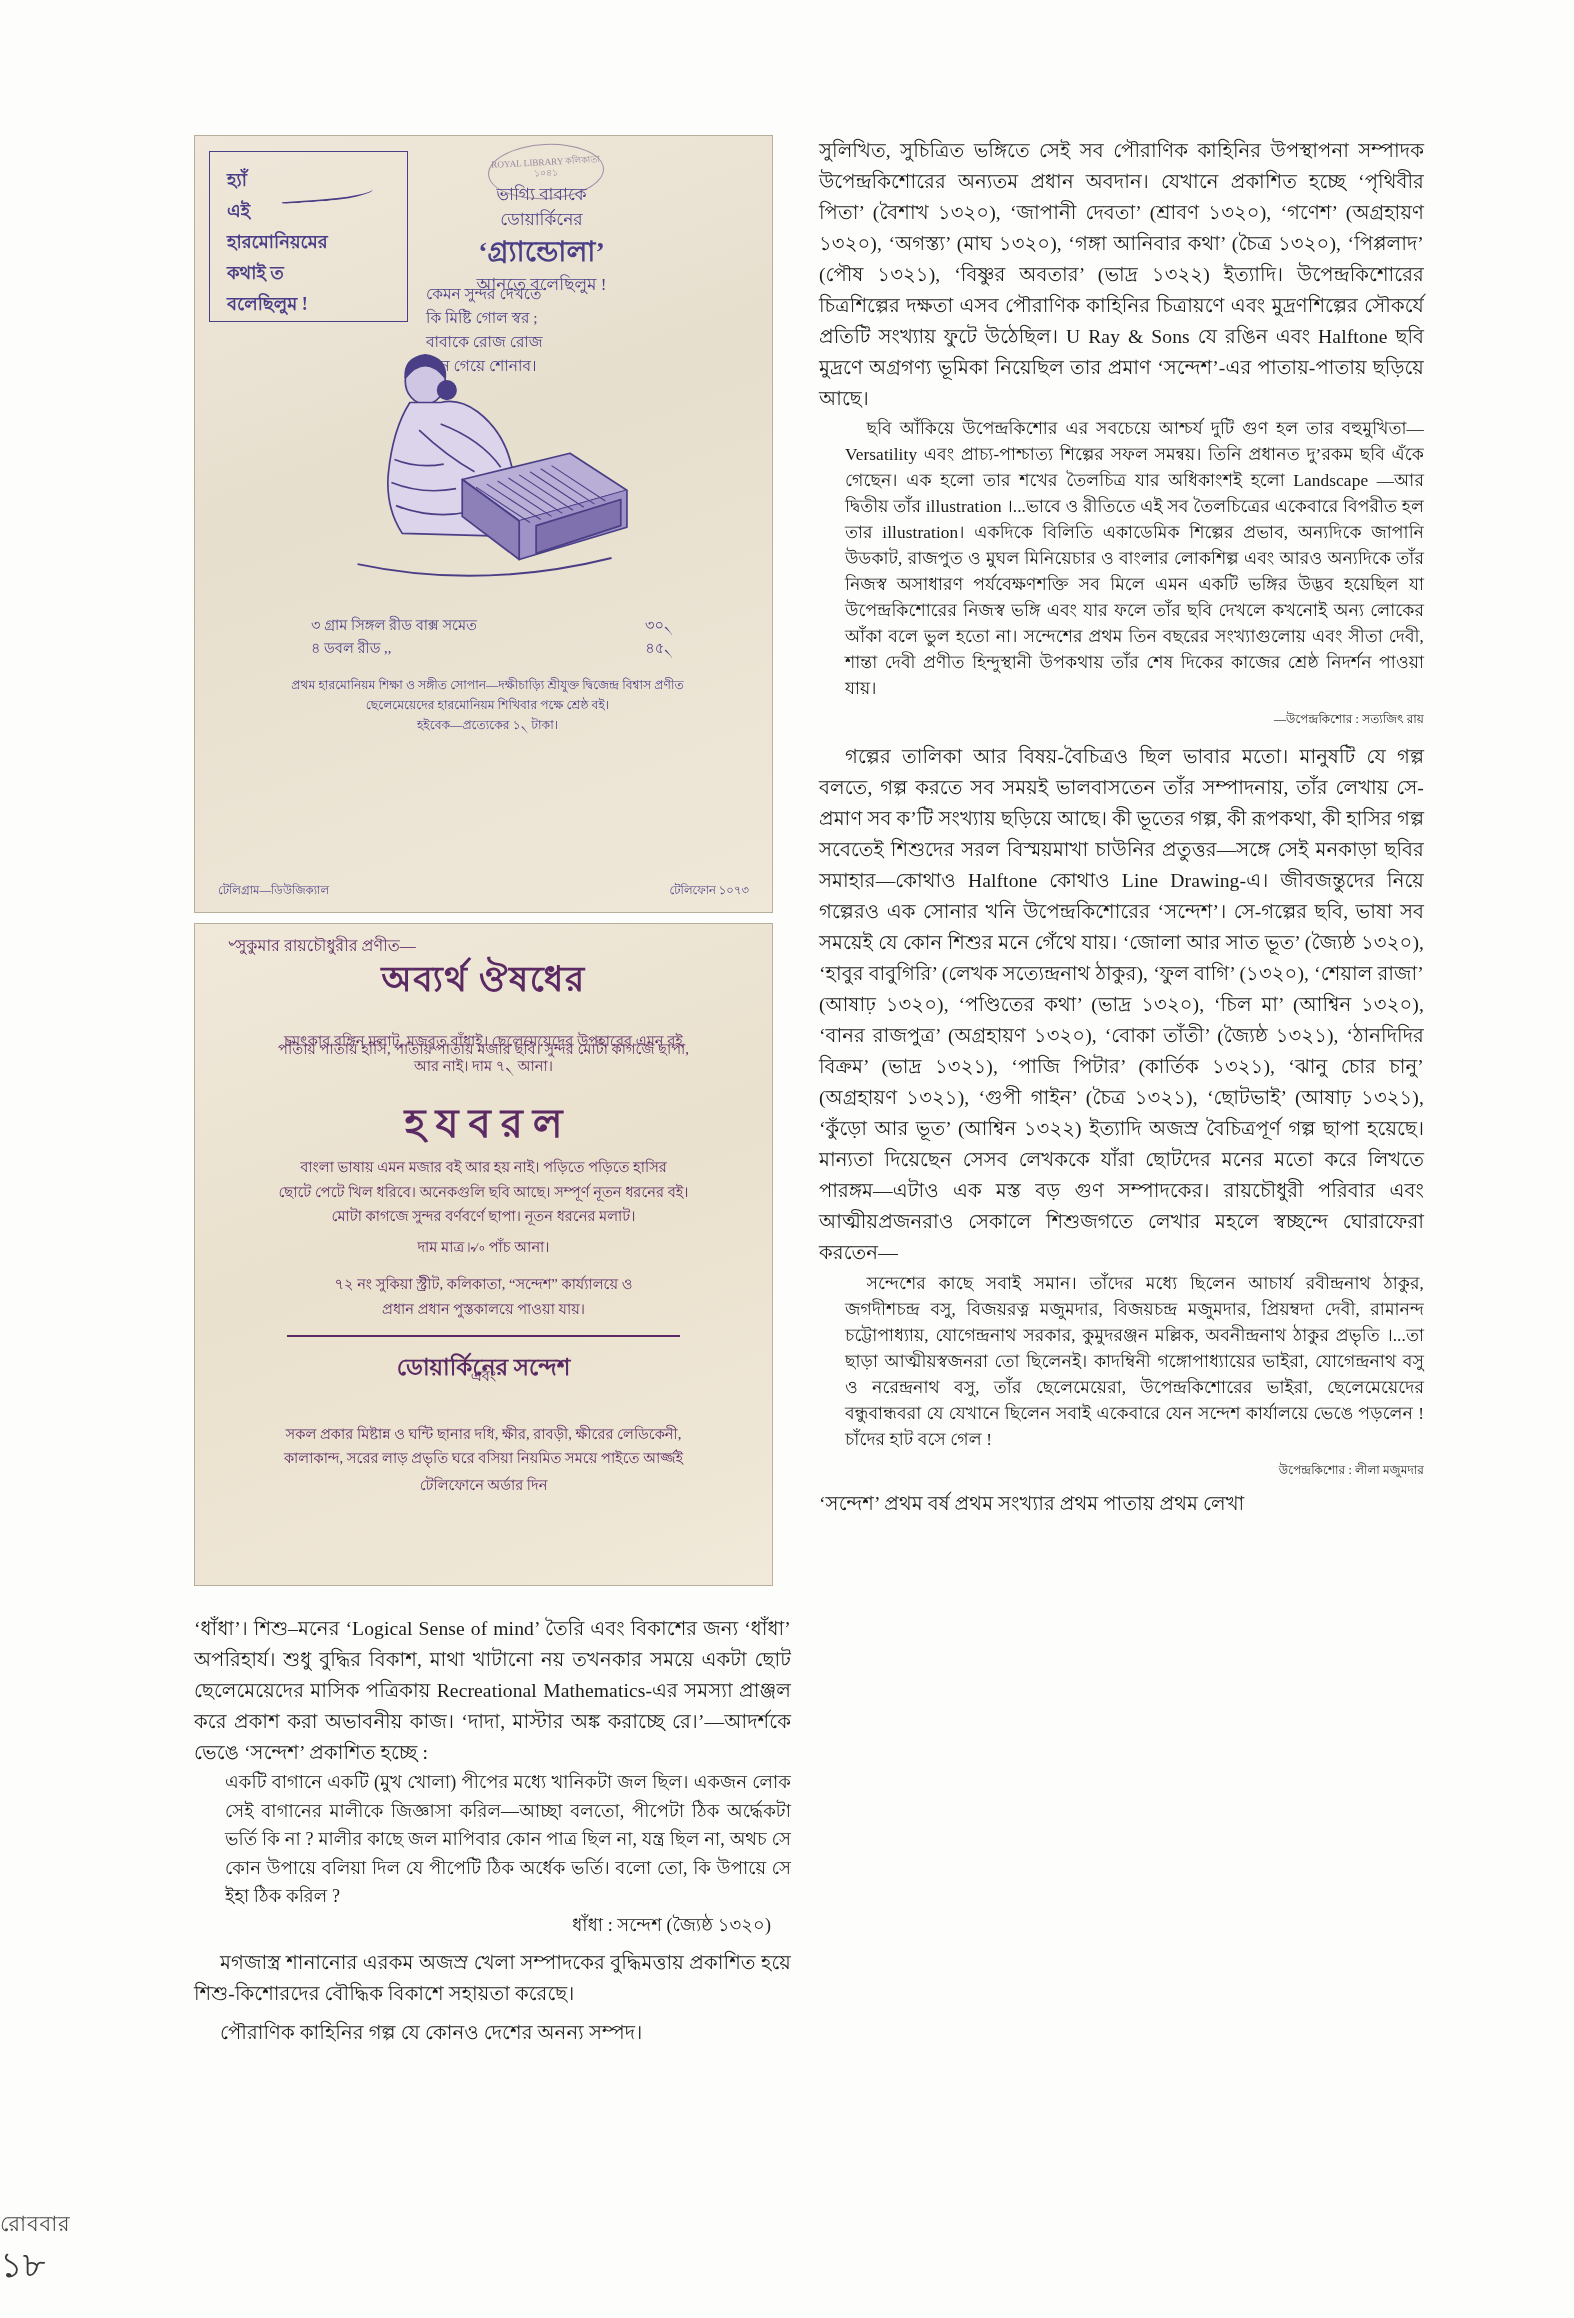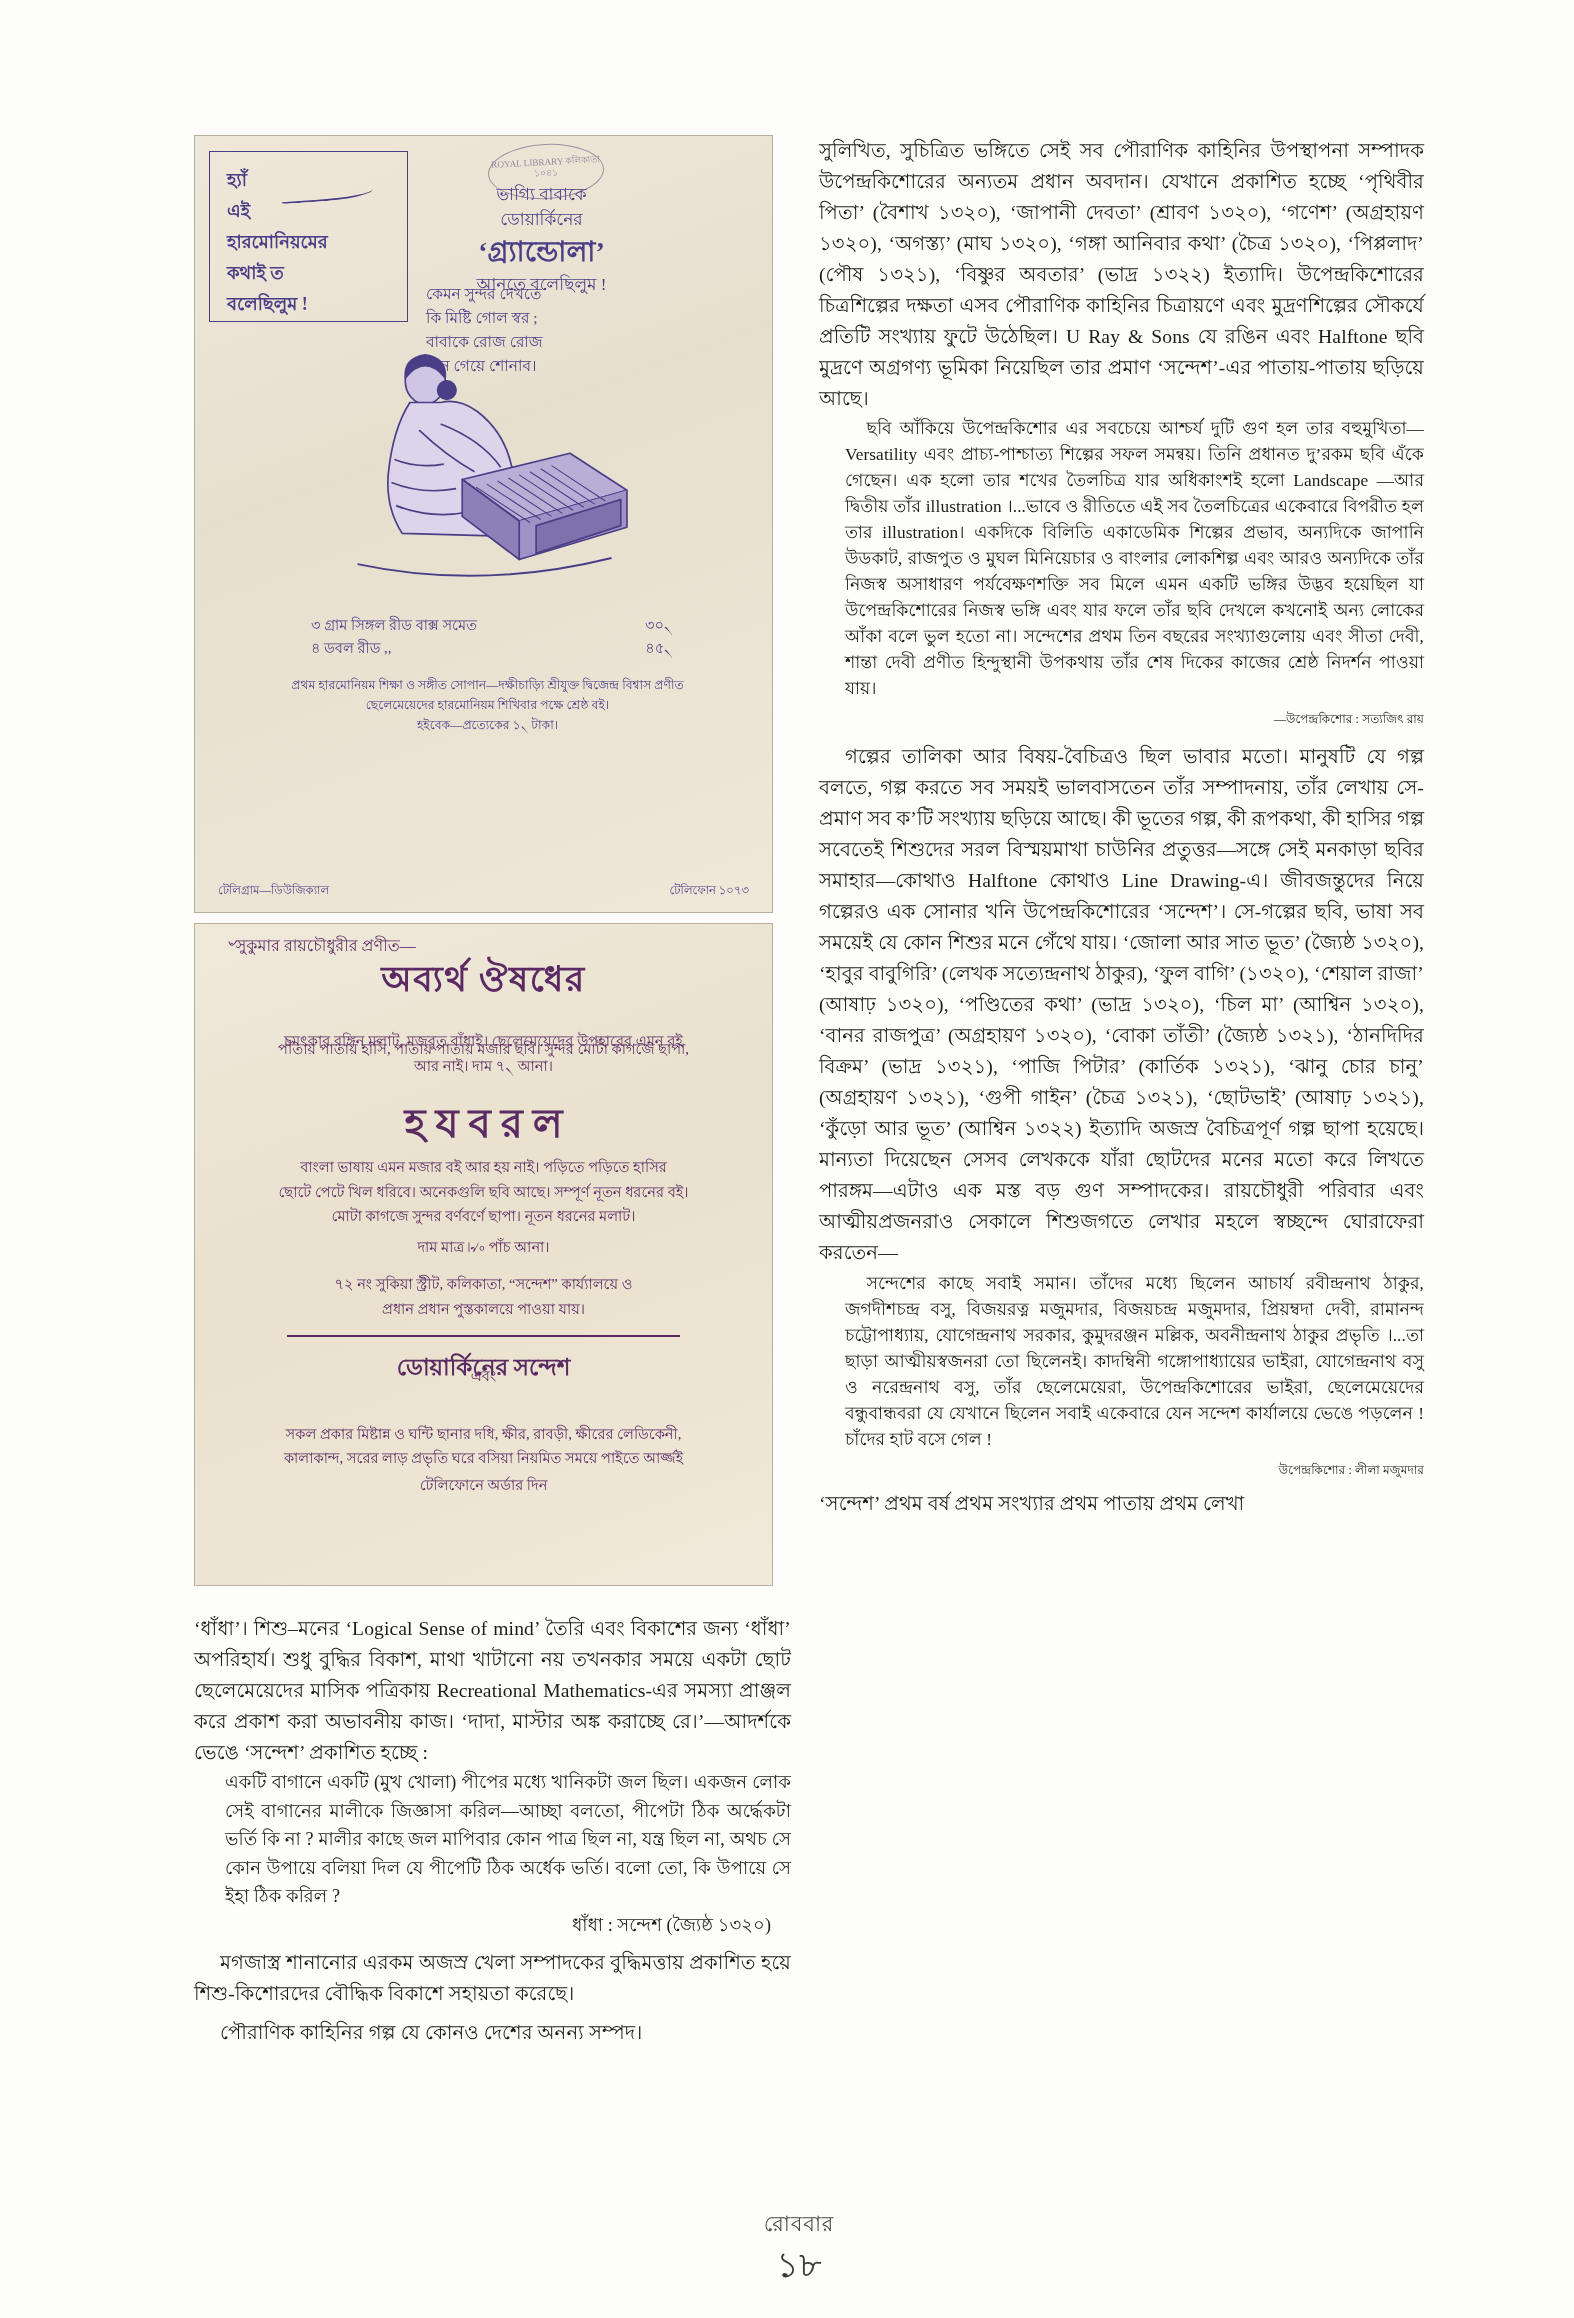--- a/index.html
+++ b/index.html
@@ -262,22 +262,21 @@
     height: 1.5px;
     background: #5b2a63;
     left: 92px; right: 92px;
   }
   
   .footer {
     position: absolute;
     left: 0;
     right: 0;
     top: 2208px;
-    text-align: center;
-    padding-left: 24px;
+    text-align: left;
   }
   .footer .word {
     font-size: 21px;
     color: #4a4a4a;
     letter-spacing: 0.8px;
   }
   .footer .pageno {
     font-size: 35px;
     color: #3a3a3a;
     margin-top: -4.6px;

